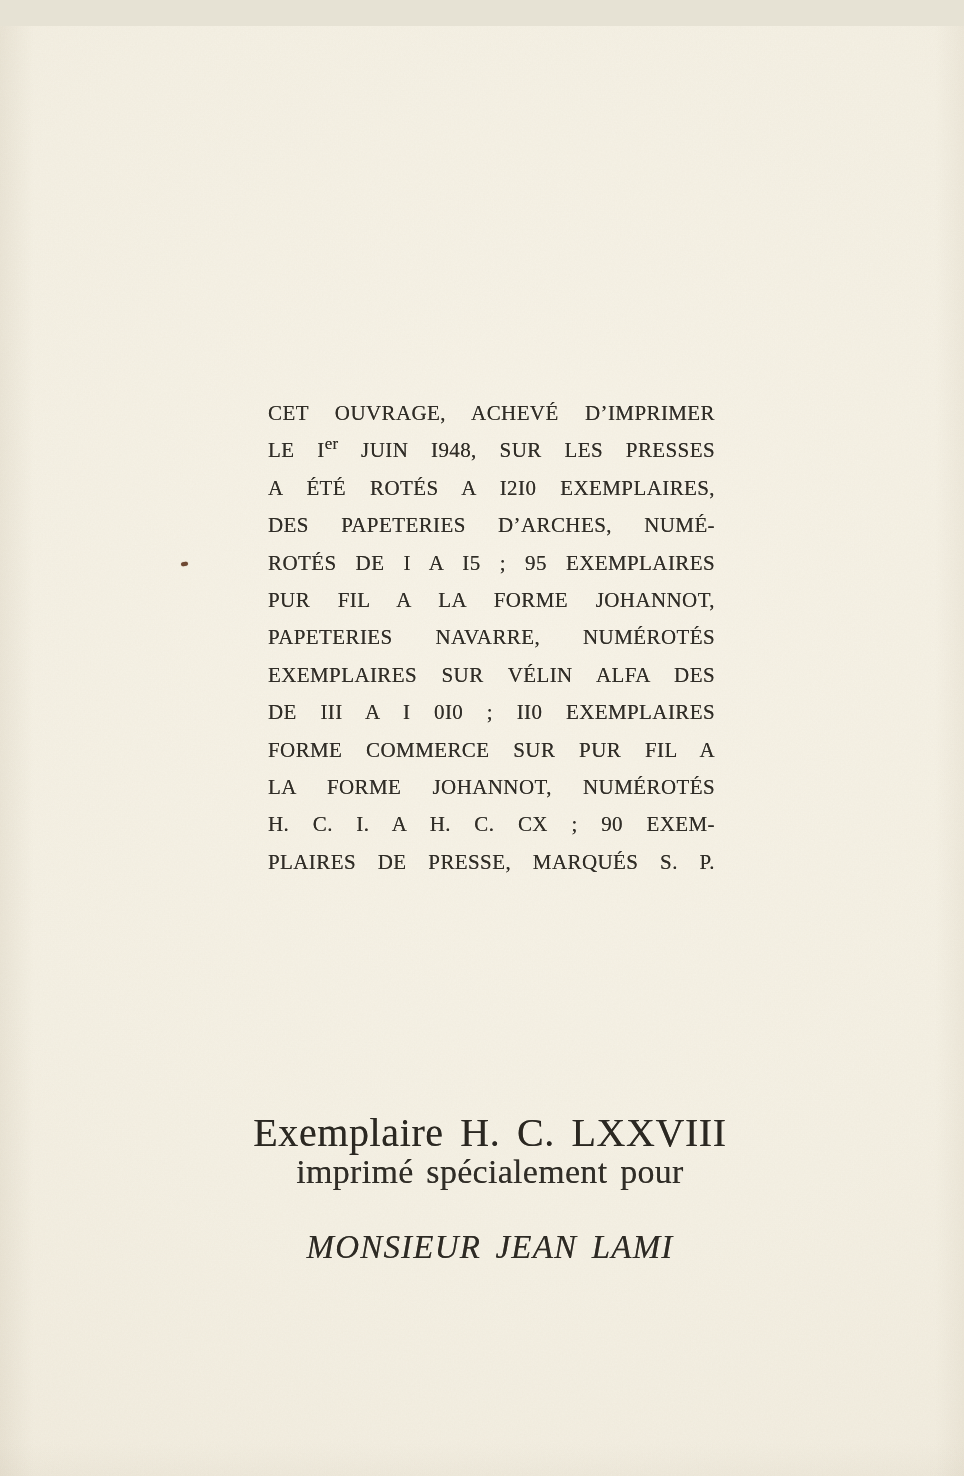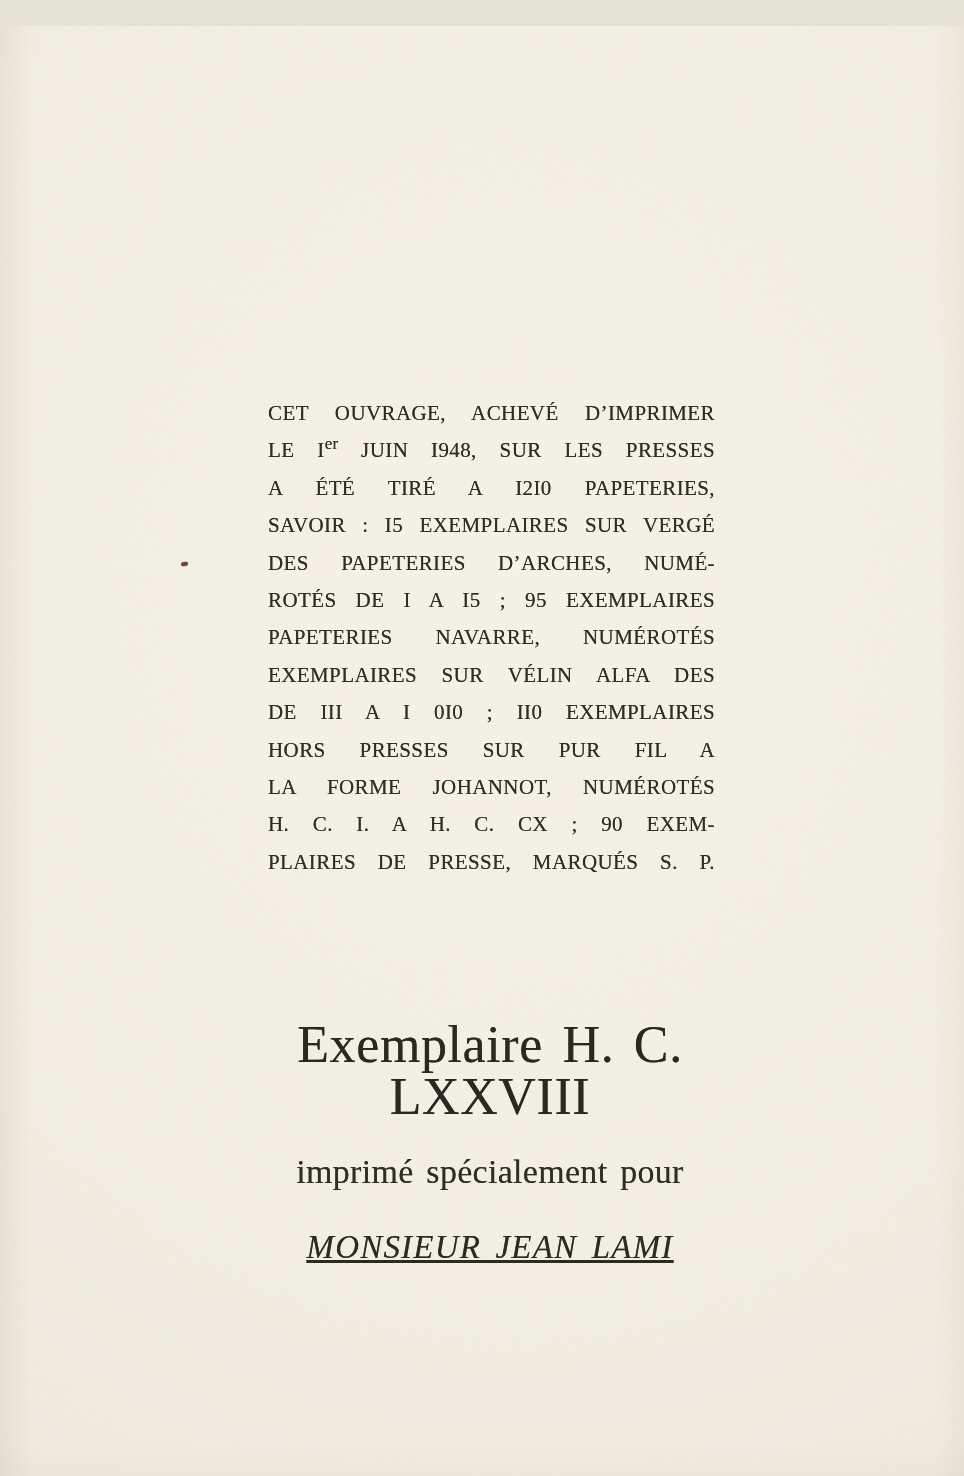--- a/index.html
+++ b/index.html
@@ -61,40 +61,39 @@
   }
   .center-band {
     position: absolute;
     left: 245px;
     width: 490px;
     text-align: center;
     line-height: 1;
     text-shadow: 0 0 0.6px rgba(48,45,39,0.7);
   }
   .copy-number {
-    top: 993px;
-    font-size: 52px;
+    top: 1087px;
+    font-size: 40px;
     letter-spacing: 0.6px;
     word-spacing: 6px;
     color: #2b2822;
   }
   .dedication {
     top: 1129px;
     font-size: 34px;
     letter-spacing: 0.3px;
     word-spacing: 4px;
   }
   .recipient {
     top: 1205px;
     font-size: 33px;
     font-style: italic;
     letter-spacing: 1.2px;
     word-spacing: 5px;
     color: #2d2a24;
-    text-decoration: underline;
   }
 </style>
 </head>
 <body>
 
 <div class="page">
 
   <svg class="grain" width="964" height="1476" xmlns="http://www.w3.org/2000/svg">
     <filter id="paperNoise" x="0" y="0" width="100%" height="100%">
       <feTurbulence type="fractalNoise" baseFrequency="0.62" numOctaves="2" stitchTiles="stitch"></feTurbulence>
@@ -104,28 +103,28 @@
                 0 0 0 0.45 0"></feColorMatrix>
     </filter>
     <rect width="964" height="1476" filter="url(#paperNoise)"></rect>
   </svg>
 
   <div class="ink-speck"></div>
 
   <div class="colophon">
     <div class="cline">CET OUVRAGE, ACHEVÉ D’IMPRIMER</div>
     <div class="cline"><span>LE I</span><sup>er</sup><span> JUIN I948, SUR LES PRESSES</span></div>
-    <div class="cline">A ÉTÉ TIRÉ A I2I0 PAPETERIES,</div>
-    <div class="cline">SAVOIR : I5 EXEMPLAIRES SUR VERGÉ</div>
+    <div class="cline">A ÉTÉ ROTÉS A I2I0 EXEMPLAIRES,</div>
     <div class="cline">DES PAPETERIES D’ARCHES, NUMÉ-</div>
     <div class="cline">ROTÉS DE I A I5 ; 95 EXEMPLAIRES</div>
+    <div class="cline">PUR FIL A LA FORME JOHANNOT,</div>
     <div class="cline">PAPETERIES NAVARRE, NUMÉROTÉS</div>
     <div class="cline">EXEMPLAIRES SUR VÉLIN ALFA DES</div>
     <div class="cline">DE III A I 0I0 ; II0 EXEMPLAIRES</div>
-    <div class="cline">HORS PRESSES SUR PUR FIL A</div>
+    <div class="cline">FORME COMMERCE SUR PUR FIL A</div>
     <div class="cline">LA FORME JOHANNOT, NUMÉROTÉS</div>
     <div class="cline">H. C. I. A H. C. CX ; 90 EXEM-</div>
     <div class="cline">PLAIRES DE PRESSE, MARQUÉS S. P.</div>
   </div>
 
   <div class="center-band copy-number">Exemplaire H. C. LXXVIII</div>
 
   <div class="center-band dedication">imprimé spécialement pour</div>
 
   <div class="center-band recipient">MONSIEUR JEAN LAMI</div>

